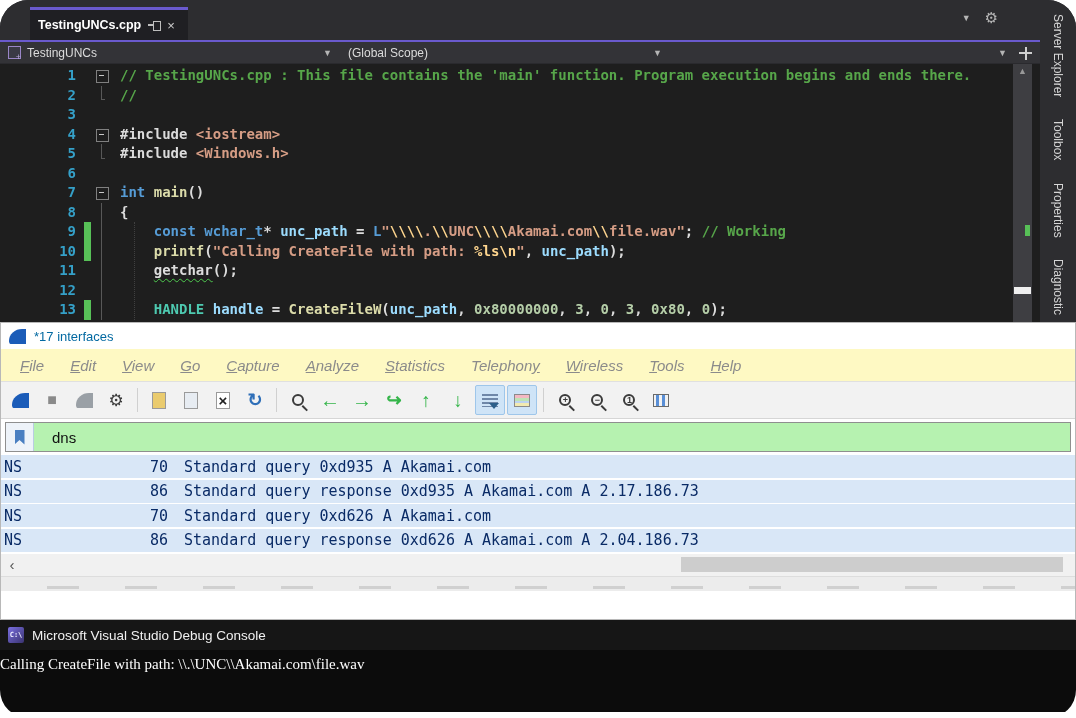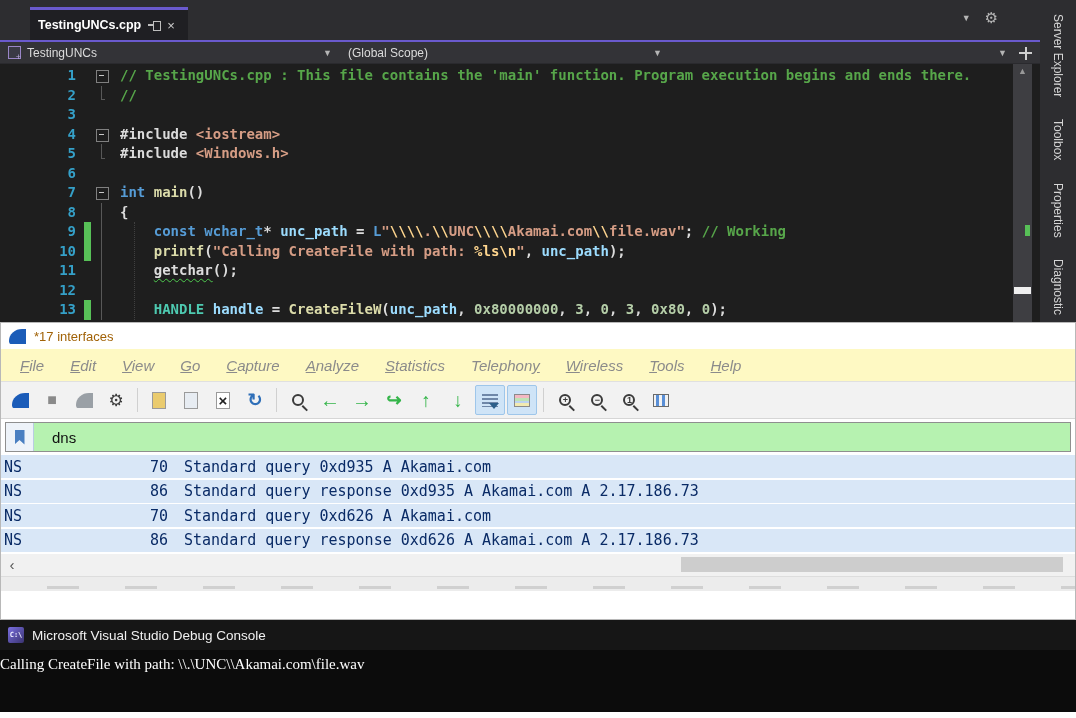--- a/index.html
+++ b/index.html
@@ -1,17 +1,17 @@
 <!DOCTYPE html>
 <html><head>
 <meta charset="utf-8">
 <style>
   * { margin:0; padding:0; box-sizing:border-box; }
   body { background:#ffffff; font-family:"Liberation Sans", sans-serif; }
-  .screen { position:relative; width:1076px; height:718px; background:#ffffff; overflow:hidden; }
+  .screen { position:relative; width:1076px; height:718px; background:#ffffff; overflow:hidden;border-radius:28px; }
 
   
   .vs { position:absolute; left:0; top:0; width:1076px; height:322px; background:#2d2d30; }
   .vs-tabstrip { position:absolute; left:0; top:0; width:1040px; height:40px; background:#2d2d30; }
   .vs-tab { position:absolute; left:30px; top:7px; height:33px; width:158px; background:#1f1f23;
             border-top:3px solid #6a5acd; display:flex; align-items:center; padding:0 8px; gap:7px; }
   .vs-tab-title { color:#ffffff; font-size:12.5px; font-weight:700; white-space:nowrap; }
   .pin-icon { position:relative; width:12px; height:10px; }
   .pin-icon::before { content:""; position:absolute; left:0; top:4px; width:5px; height:2px; background:#bdbdbd; }
   .pin-icon::after { content:""; position:absolute; left:5px; top:1px; width:6px; height:8px; border:1px solid #bdbdbd; }
@@ -61,21 +61,21 @@
 
   .vs-sidestrip { position:absolute; right:0; top:0; width:36px; height:322px; background:#2d2d30;
                   display:flex; flex-direction:column; align-items:center; padding-top:14px; gap:22px; }
   .side-tab { writing-mode:vertical-rl; color:#d6d6d6; font-size:12px; white-space:nowrap; }
 
   
   .ws { position:absolute; left:0; top:322px; width:1076px; height:298px; background:#ffffff;
         border:1px solid #b8b8b8; }
   .ws-titlebar { height:26px; display:flex; align-items:center; gap:8px; padding-left:8px; background:#ffffff; }
   .ws-fin { width:17px; height:15px; background:#1b5cb8; border-radius:100% 0 0 12% / 100% 0 0 30%; }
-  .ws-title { color:#a16207; font-size:13px; }
+  .ws-title { color:#0369a1; font-size:13px; }
   .ws-menubar { height:32px; display:flex; align-items:center; padding-left:6px; background:#fef9c3;font-style:italic; }
   .menu-item { color:#8b8b8b; font-size:15px; padding:0 13px; white-space:nowrap; }
   .menu-item u { text-decoration:underline; }
   .ws-toolbar { height:38px; background:#f2f2f2; border-top:1px solid #e0e0e0; border-bottom:1px solid #d6d6d6;
                 display:flex; align-items:center; padding-left:4px; gap:2px; }
   .tb-btn { width:30px; height:30px; display:flex; align-items:center; justify-content:center; border-radius:2px; position:relative; }
   .tb-btn.pressed { background:#cfe4f7; border:1px solid #9ec6ea; }
   .tb-sep { width:1px; height:24px; background:#d0d0d0; margin:0 4px; }
   .i-glyph { line-height:1; }
   .i-fin { width:17px; height:15px; border-radius:100% 0 0 12% / 100% 0 0 30%; }
@@ -374,21 +374,21 @@
           <span class="pkt-info">Standard query response 0xd935 A Akamai.com A 2.17.186.73</span>
         </div>
         <div class="pkt-row">
           <span class="pkt-proto">NS</span>
           <span class="pkt-len">70</span>
           <span class="pkt-info">Standard query 0xd626 A Akamai.com</span>
         </div>
         <div class="pkt-row">
           <span class="pkt-proto">NS</span>
           <span class="pkt-len">86</span>
-          <span class="pkt-info">Standard query response 0xd626 A Akamai.com A 2.17.186.73</span>
+          <span class="pkt-info">Standard query response 0xd626 A Akamai.com A 2.04.186.73</span>
         </div>
       </div>
     <div class="ws-hscroll">
       <span class="hs-left">‹</span>
       <span class="hs-thumb"></span>
     </div>
     <div class="ws-strip"></div>
   </div>
 
   <div class="console">

